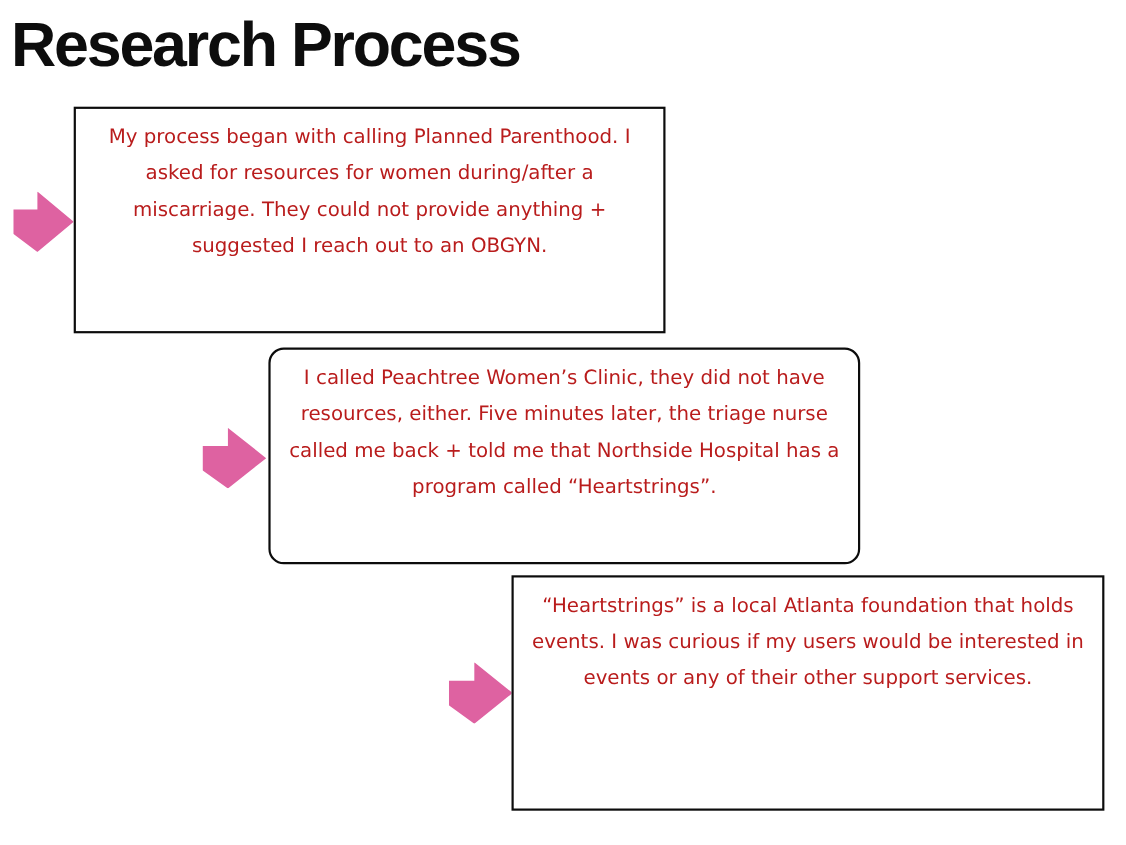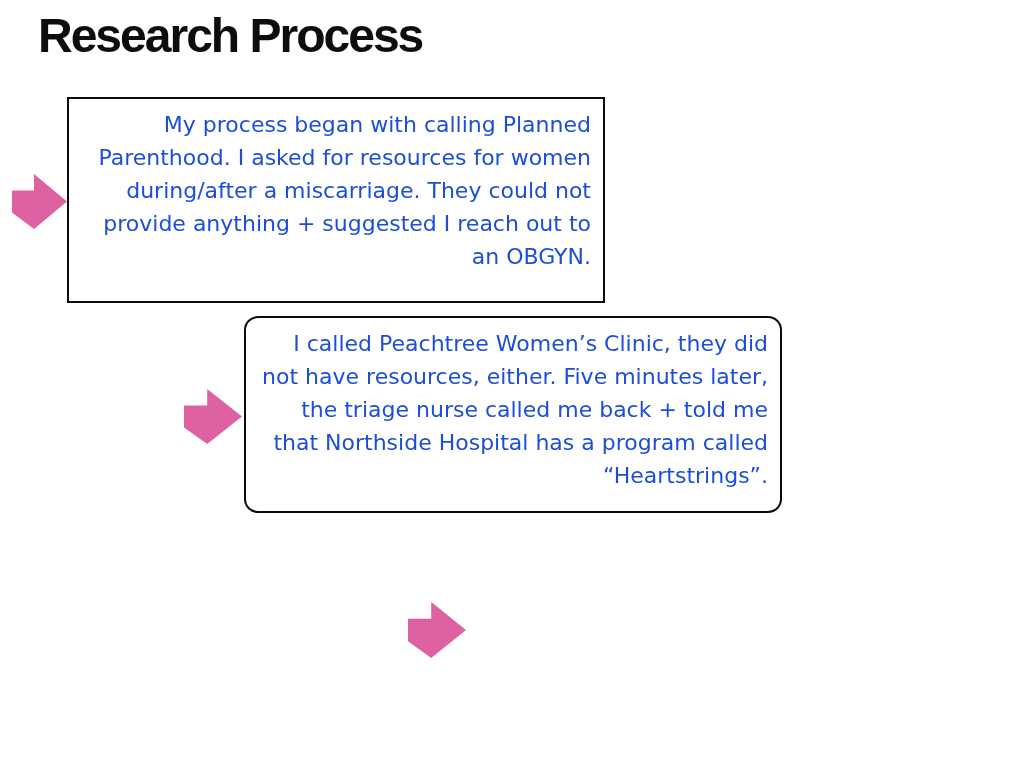--- a/index.html
+++ b/index.html
@@ -12,37 +12,36 @@
   .slide {
     position: relative;
     width: 1024px; height: 768px;
     background: #ffffff;
   }
   .slide-title {
     position: absolute;
     left: 10px; top: 8px;
     font-family: "Liberation Sans", "DejaVu Sans", sans-serif;
     font-weight: 700;
-    font-size: 48px;
+    font-size: 57px;
     letter-spacing: -2px;
     color: #0d0d0d;
     white-space: nowrap;
-    margin-left: 28px;
   }
   .step-box {
     position: absolute;
     background: #ffffff;
     border: 2.5px solid #0c0c0c;
     padding: 9px 12px 0 12px;
   }
   .step-text {
-    font-size: 22px;
+    font-size: 18px;
     line-height: 33px;
-    text-align: right;
-    color: #1d4ed8;
+    text-align: center;
+    color: #b91c1c;
   }
   .box-1 { left: 67px;  top: 97px;  width: 538px; height: 206px; }
   .box-2 { left: 244px; top: 316px; width: 538px; height: 197px; border-radius: 14px; }
   .box-3 { left: 465px; top: 523px; width: 539px; height: 214px; }
   .arrow {
     position: absolute;
     background: var(--accent, #de62a1);
     clip-path: polygon(0% 30%, 40% 30%, 40% 0%, 100% 50%, 40% 100%, 0% 70%);
   }
   .arrow-1 { left: 12px;  top: 174px; width: 55px; height: 55px; }
@@ -60,14 +59,17 @@
   <div class="step-box box-1">
     <div class="step-text">My process began with calling Planned Parenthood. I asked for resources for women during/after a miscarriage. They could not provide anything + suggested I reach out to an OBGYN.</div>
   </div>
 
   <div class="arrow arrow-2"></div>
   <div class="step-box box-2">
     <div class="step-text">I called Peachtree Women’s Clinic, they did not have resources, either. Five minutes later, the triage nurse called me back + told me that Northside Hospital has a program called “Heartstrings”.</div>
   </div>
 
   <div class="arrow arrow-3"></div>
+  <div class="step-box box-3">
+    <div class="step-text">“Heartstrings” is a local Atlanta foundation that holds events. I was curious if my users would be interested in events or any of their other support services.</div>
+  </div>
 
 </div>
 
 </body></html>

